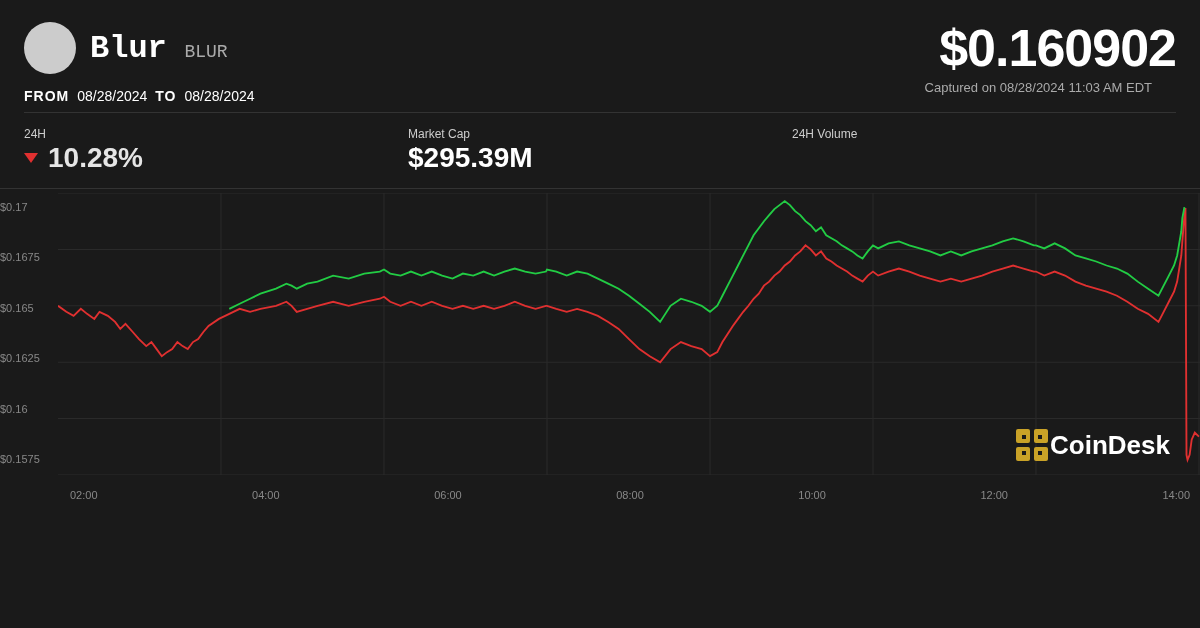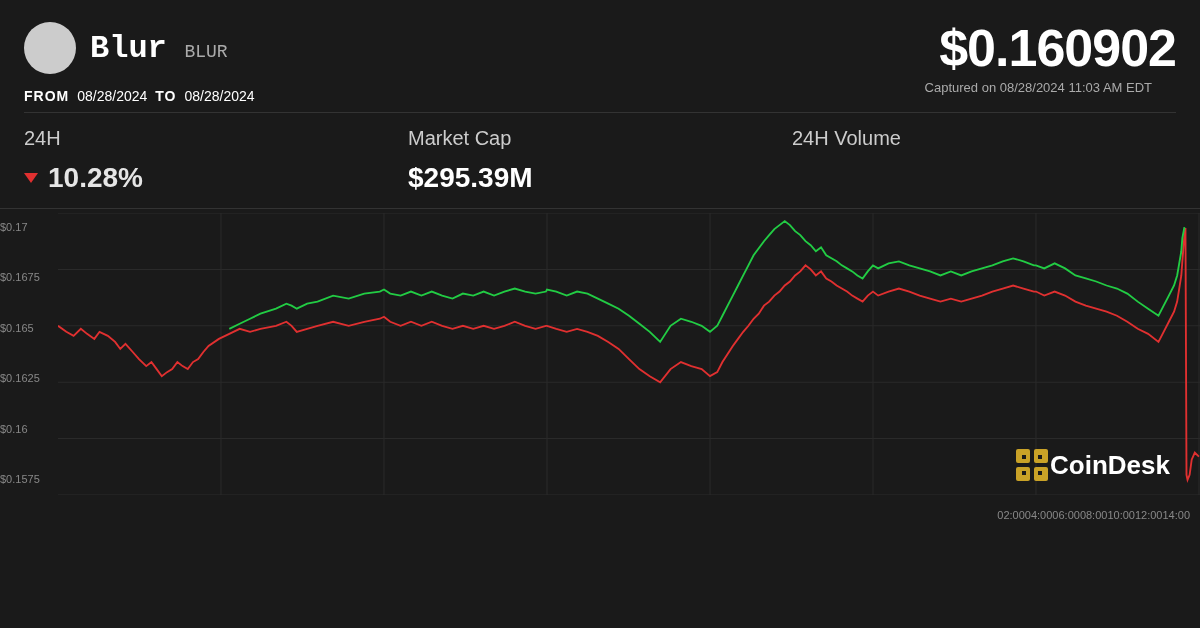--- a/index.html
+++ b/index.html
@@ -78,23 +78,23 @@
     }
     .stats-bar {
       display: flex;
       padding: 14px 24px;
       border-bottom: 1px solid #333333;
     }
     .stat-item {
       flex: 1;
     }
     .stat-label {
-      font-size: 20px;
+      font-size: 12px;
       color: #cccccc;
-      margin-bottom: 12px;
+      margin-bottom: 1px;
     }
     .stat-value {
       font-size: 28px;
       font-weight: 800;
       color: #ffffff;
     }
     .stat-value.negative {
       color: #e5e5e5;
       display: flex;
       align-items: center;
@@ -129,21 +129,21 @@
     .y-label {
       font-size: 11px;
       color: #888888;
     }
     .x-axis-labels {
       position: absolute;
       bottom: 2px;
       left: 60px;
       right: 0;
       display: flex;
-      justify-content: flex-end;
+      justify-content: space-between;
       padding: 0 10px;
     }
     .x-label {
       font-size: 11px;
       color: #888888;
     }
     .chart-svg-container {
       position: absolute;
       left: 58px;
       right: 0;

